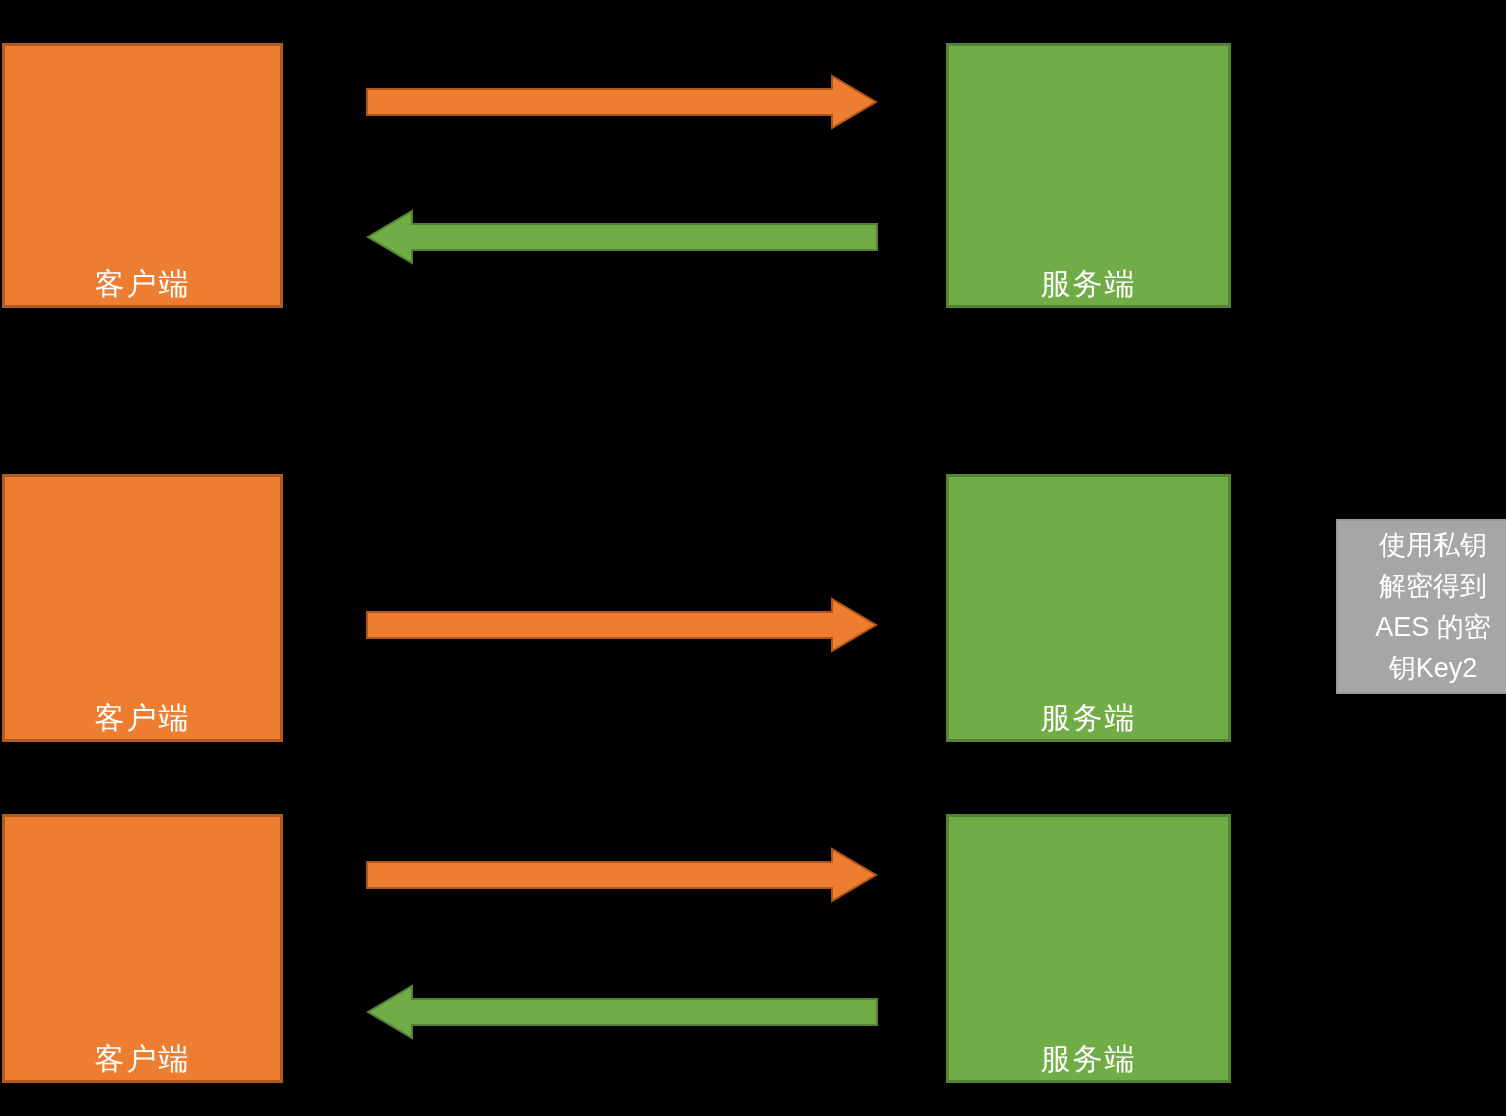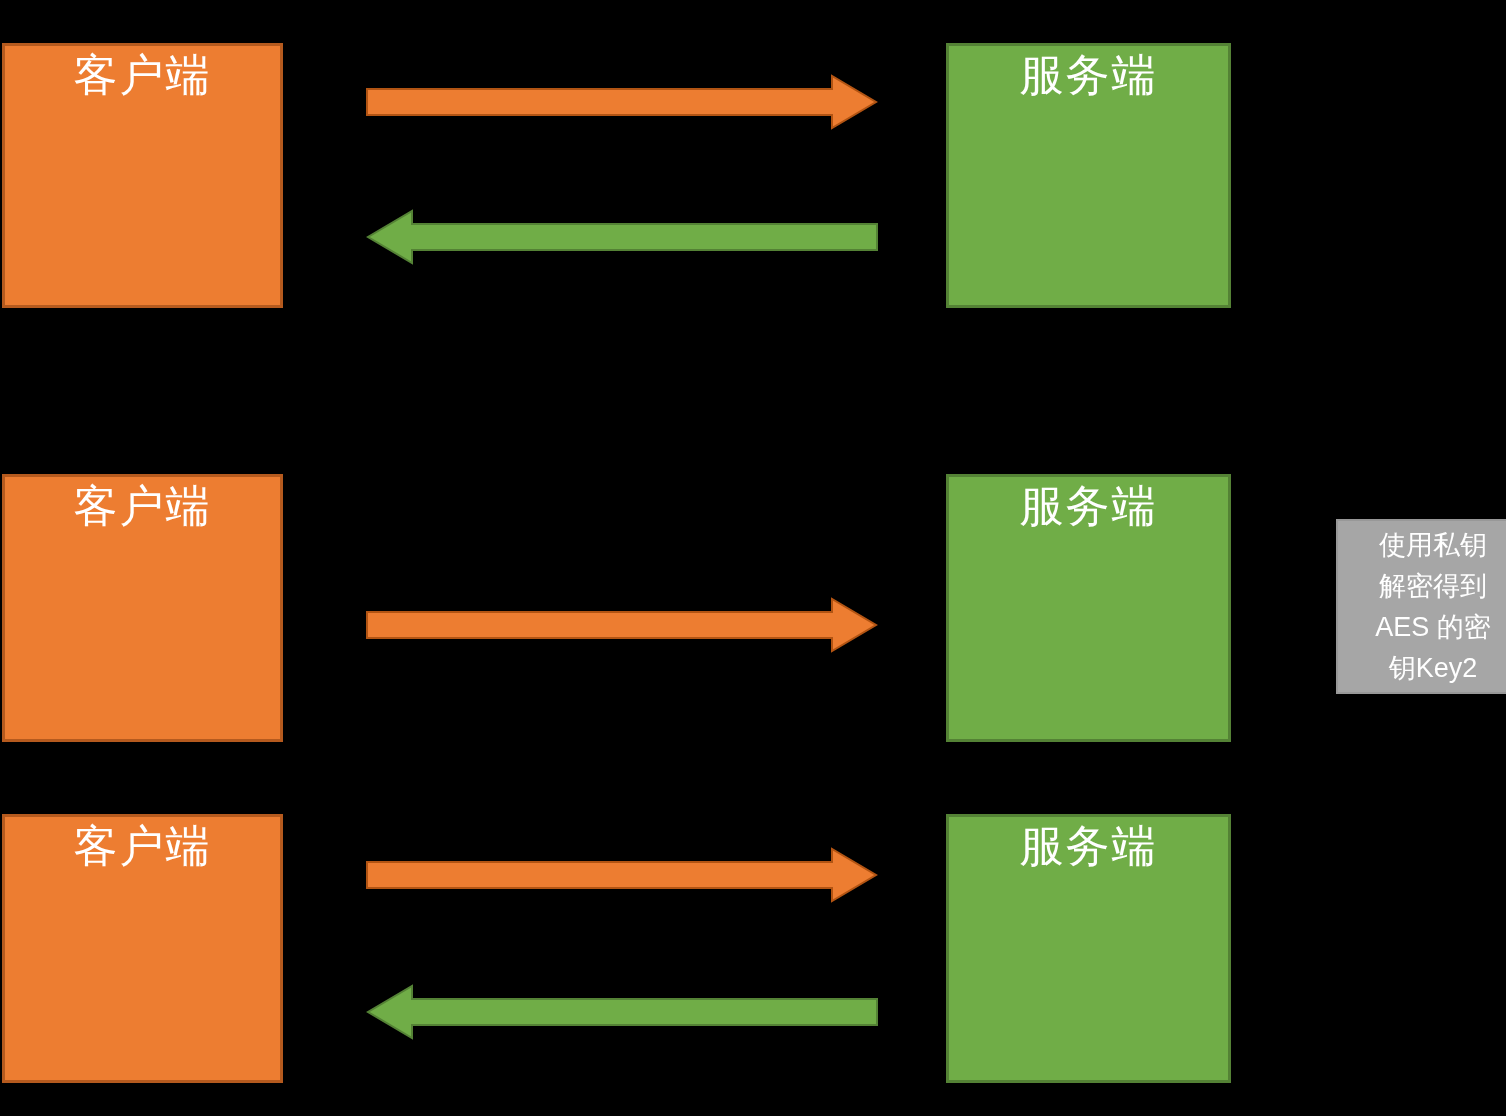--- a/index.html
+++ b/index.html
@@ -11,24 +11,24 @@
     position: relative;
     width: 1506px;
     height: 1116px;
     background: var(--background, #000);
     overflow: hidden;
     font-family: "Liberation Sans", "DejaVu Sans", sans-serif;
   }
   .node {
     position: absolute;
     display: flex;
-    align-items: flex-start;
+    align-items: flex-end;
     justify-content: center;
     color: var(--box-text, #fff);
-    font-size: 44px;
+    font-size: 30px;
     letter-spacing: 2px;
     box-sizing: border-box;
   }
   .client-box {
     left: 2px;
     width: 281px;
     background: var(--client-fill, #ED7D31);
     border: 3px solid var(--client-border, #B55A1E);
   }
   .server-box {

